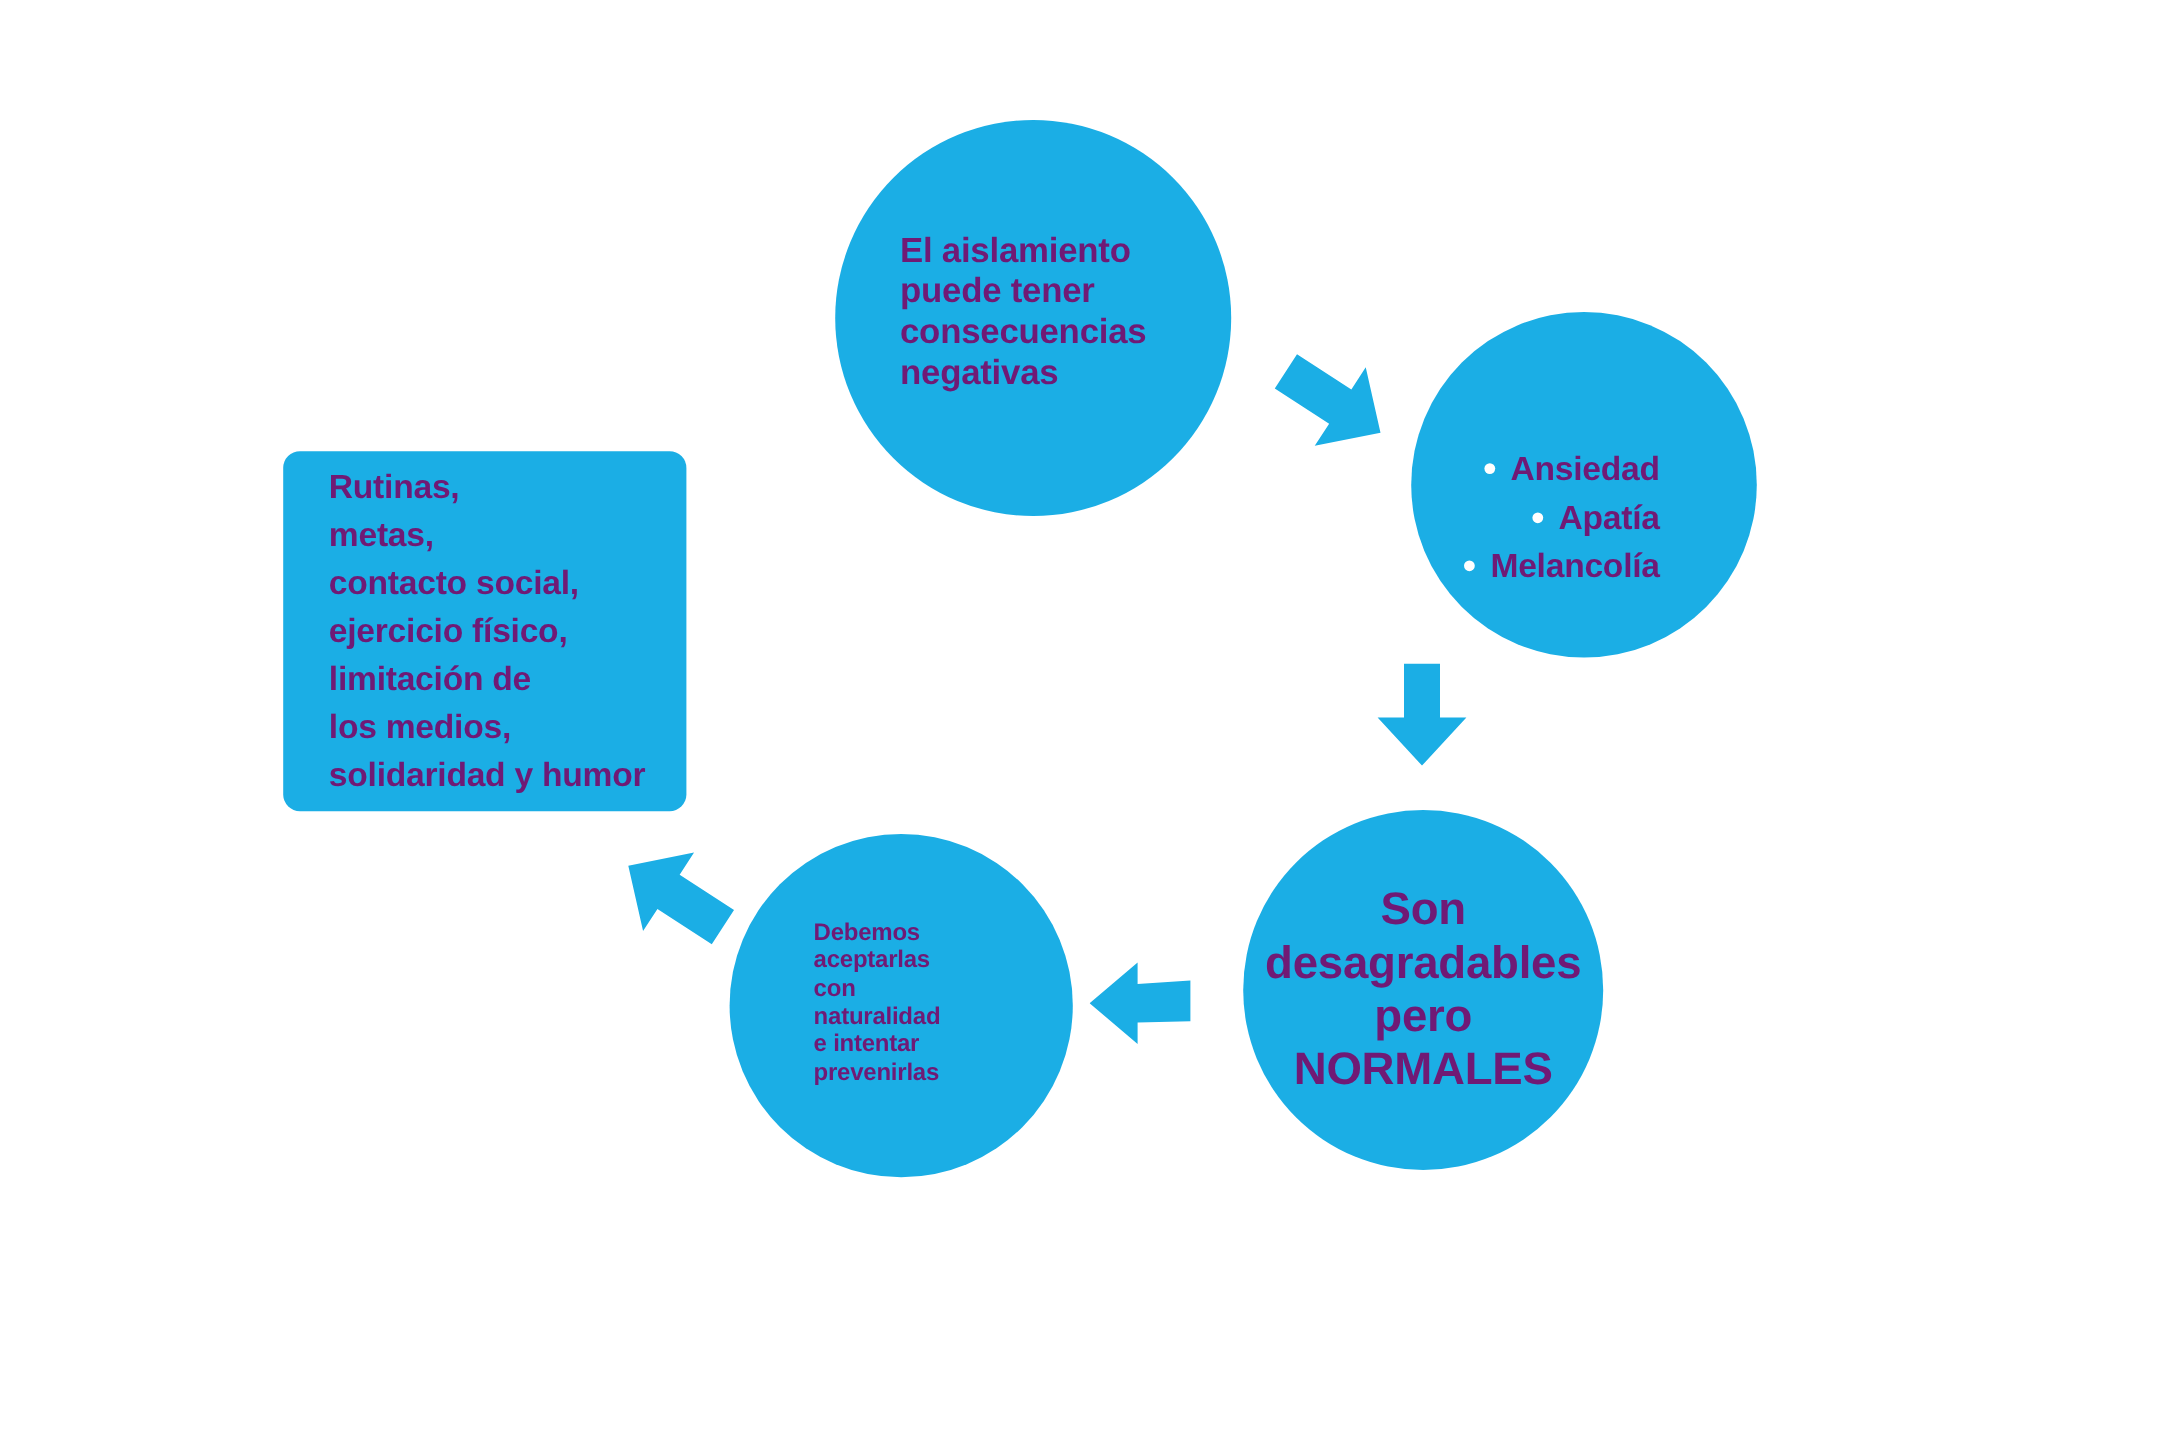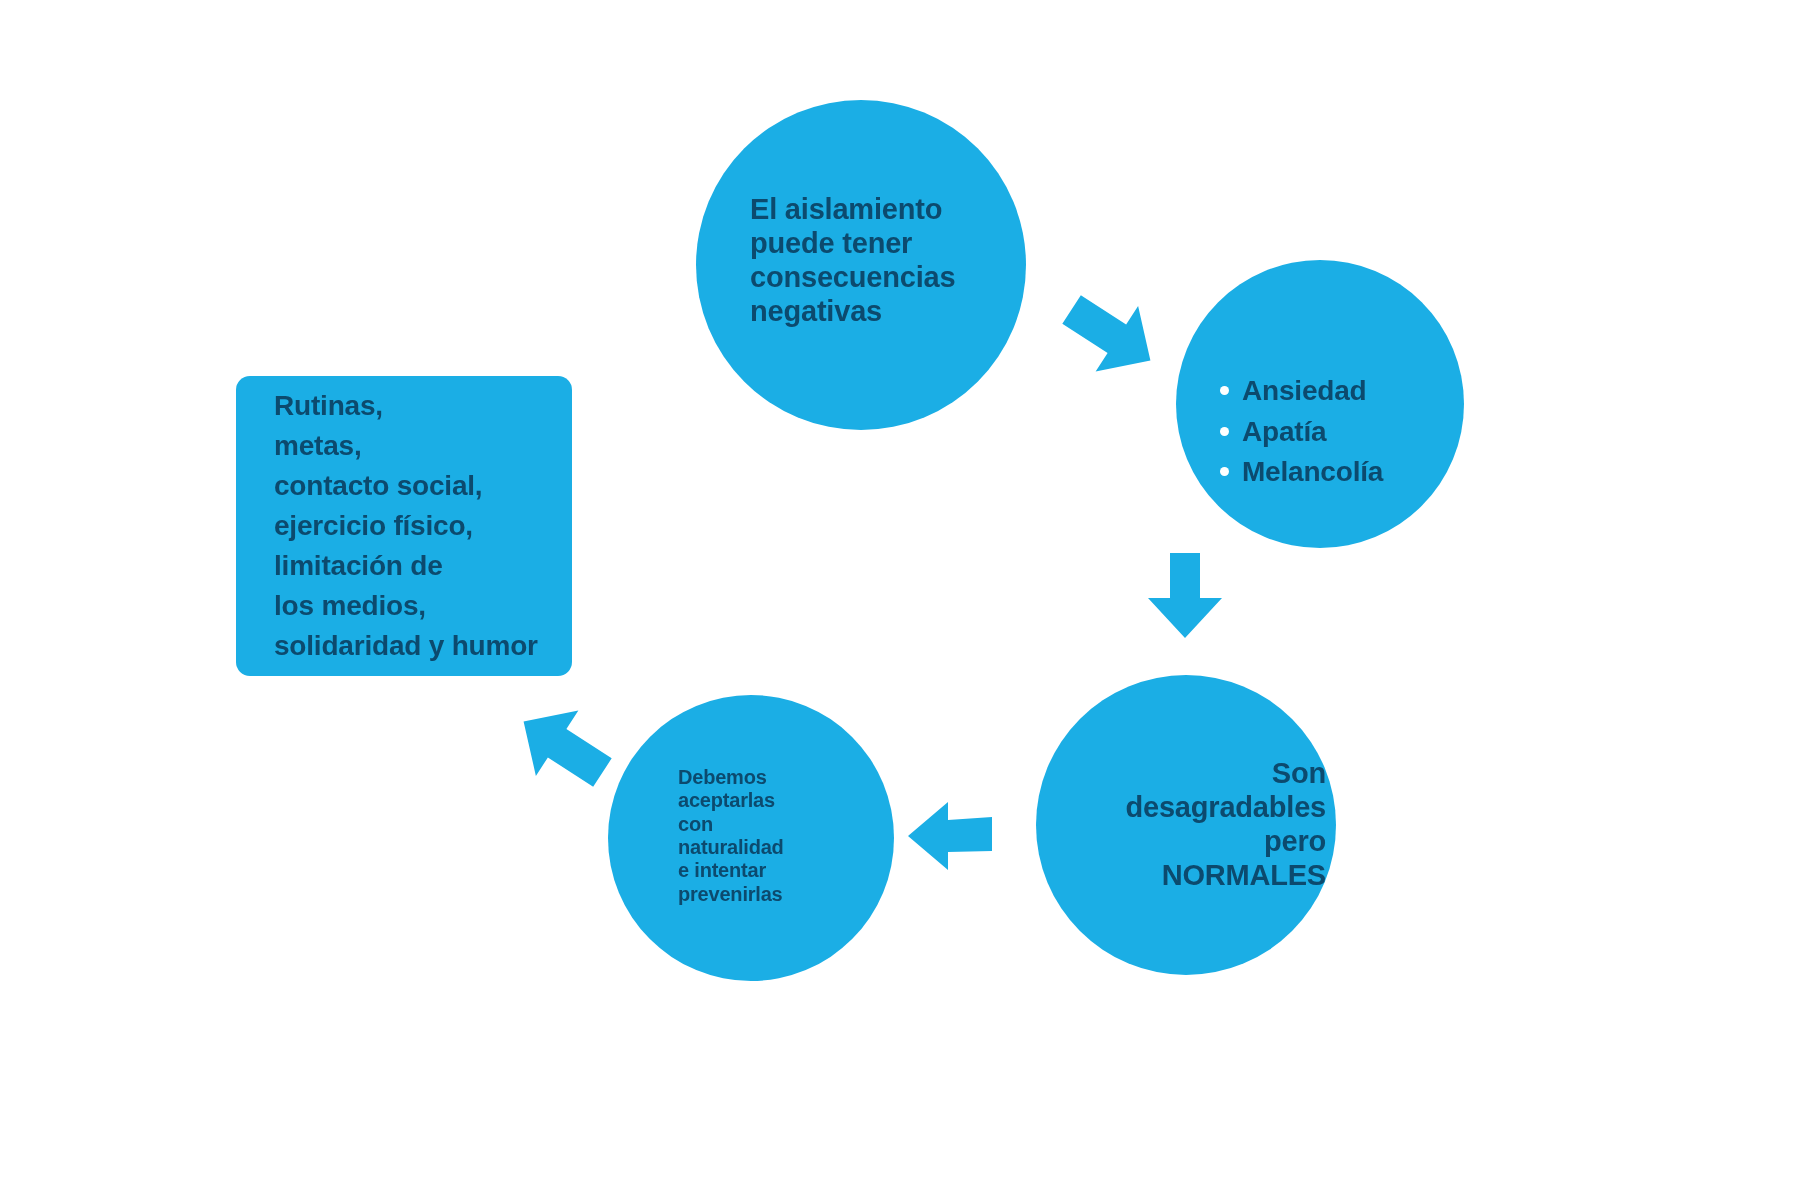--- a/index.html
+++ b/index.html
@@ -15,21 +15,21 @@
     overflow: hidden;
     font-family: "Liberation Sans", sans-serif;
   }
 
   
   .node {
     position: absolute;
     box-sizing: border-box;
     display: flex;
     align-items: center;
-    color: #0c4a6e;
+    color: #701a75;
     font-weight: bold;
     letter-spacing: -0.2px;
   }
   .circle {
     border-radius: 50%;
     background: #1BAEE5;
     justify-content: flex-start;
   }
   .rounded-box {
     background: #1BAEE5;
@@ -61,41 +61,42 @@
   #node-symptoms .list {
     padding-left: 44px;
     padding-top: 56px;
     font-size: 28px;
     line-height: 1.45;
   }
   #node-symptoms .list .li {
     display: flex;
     align-items: baseline;
     white-space: nowrap;
+    justify-content: flex-end;
   }
   #node-symptoms .list .bullet {
     display: inline-block;
     width: 9px; height: 9px;
     border-radius: 50%;
     background: #ffffff;
     margin-right: 13px;
     flex: 0 0 auto;
     position: relative;
     top: -5px;
   }
 
   
   #node-normal {
     left: 1036px; top: 675px;
     width: 300px; height: 300px;
   }
   #node-normal .text {
-    font-size: 29px;
+    font-size: 38px;
     width: 100%;
-    text-align: right;
+    text-align: center;
     padding: 0 10px;
   }
 
   
   #node-accept {
     left: 608px; top: 695px;
     width: 286px; height: 286px;
   }
   #node-accept .text {
     font-size: 20px;

